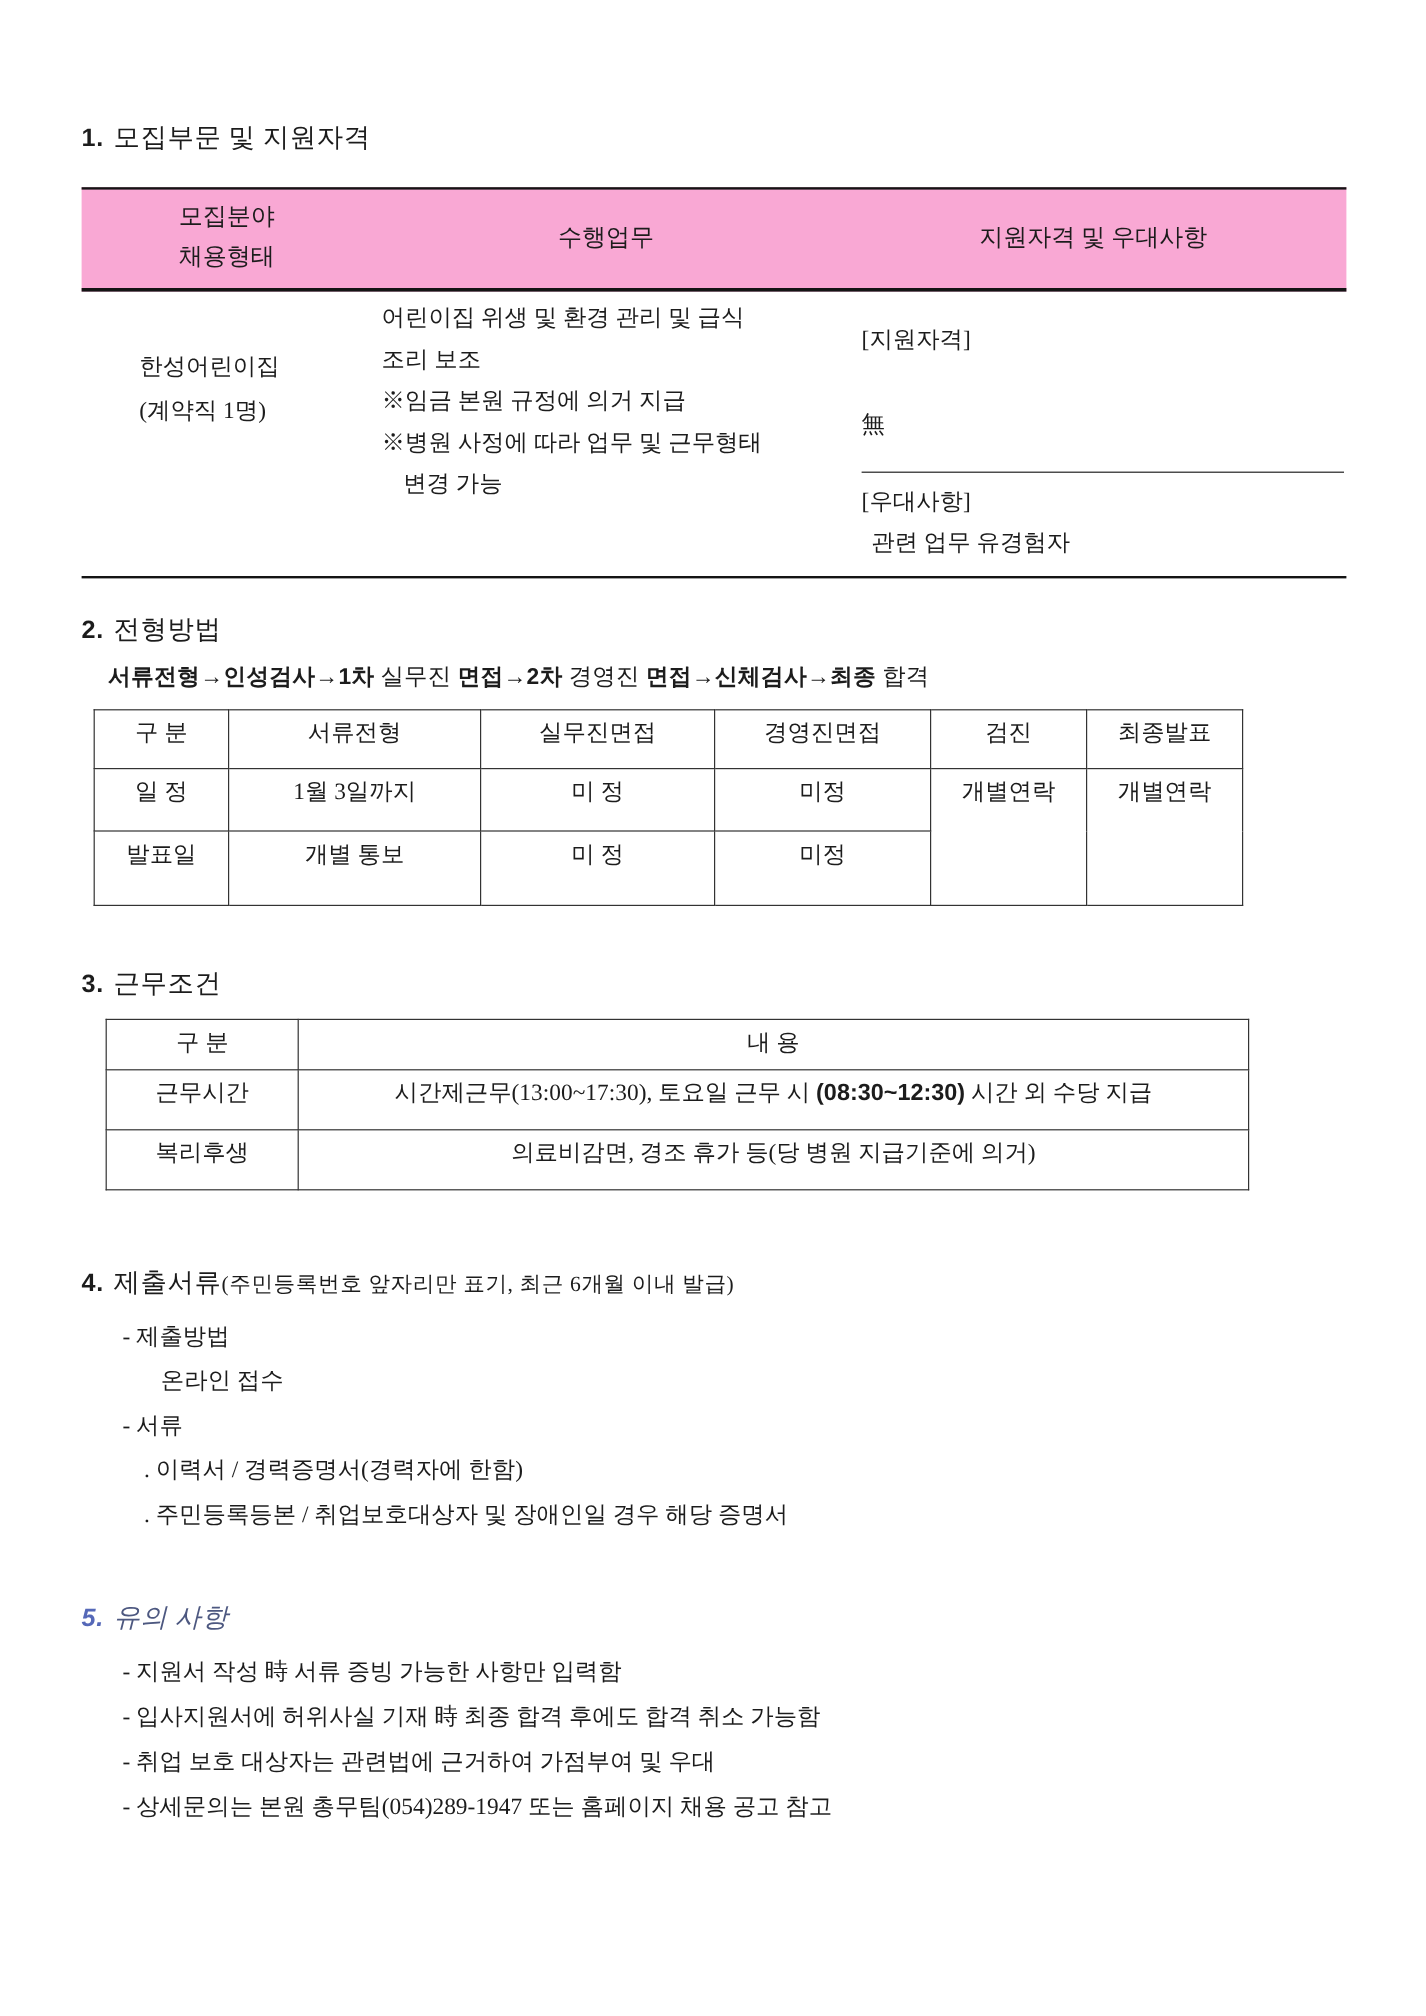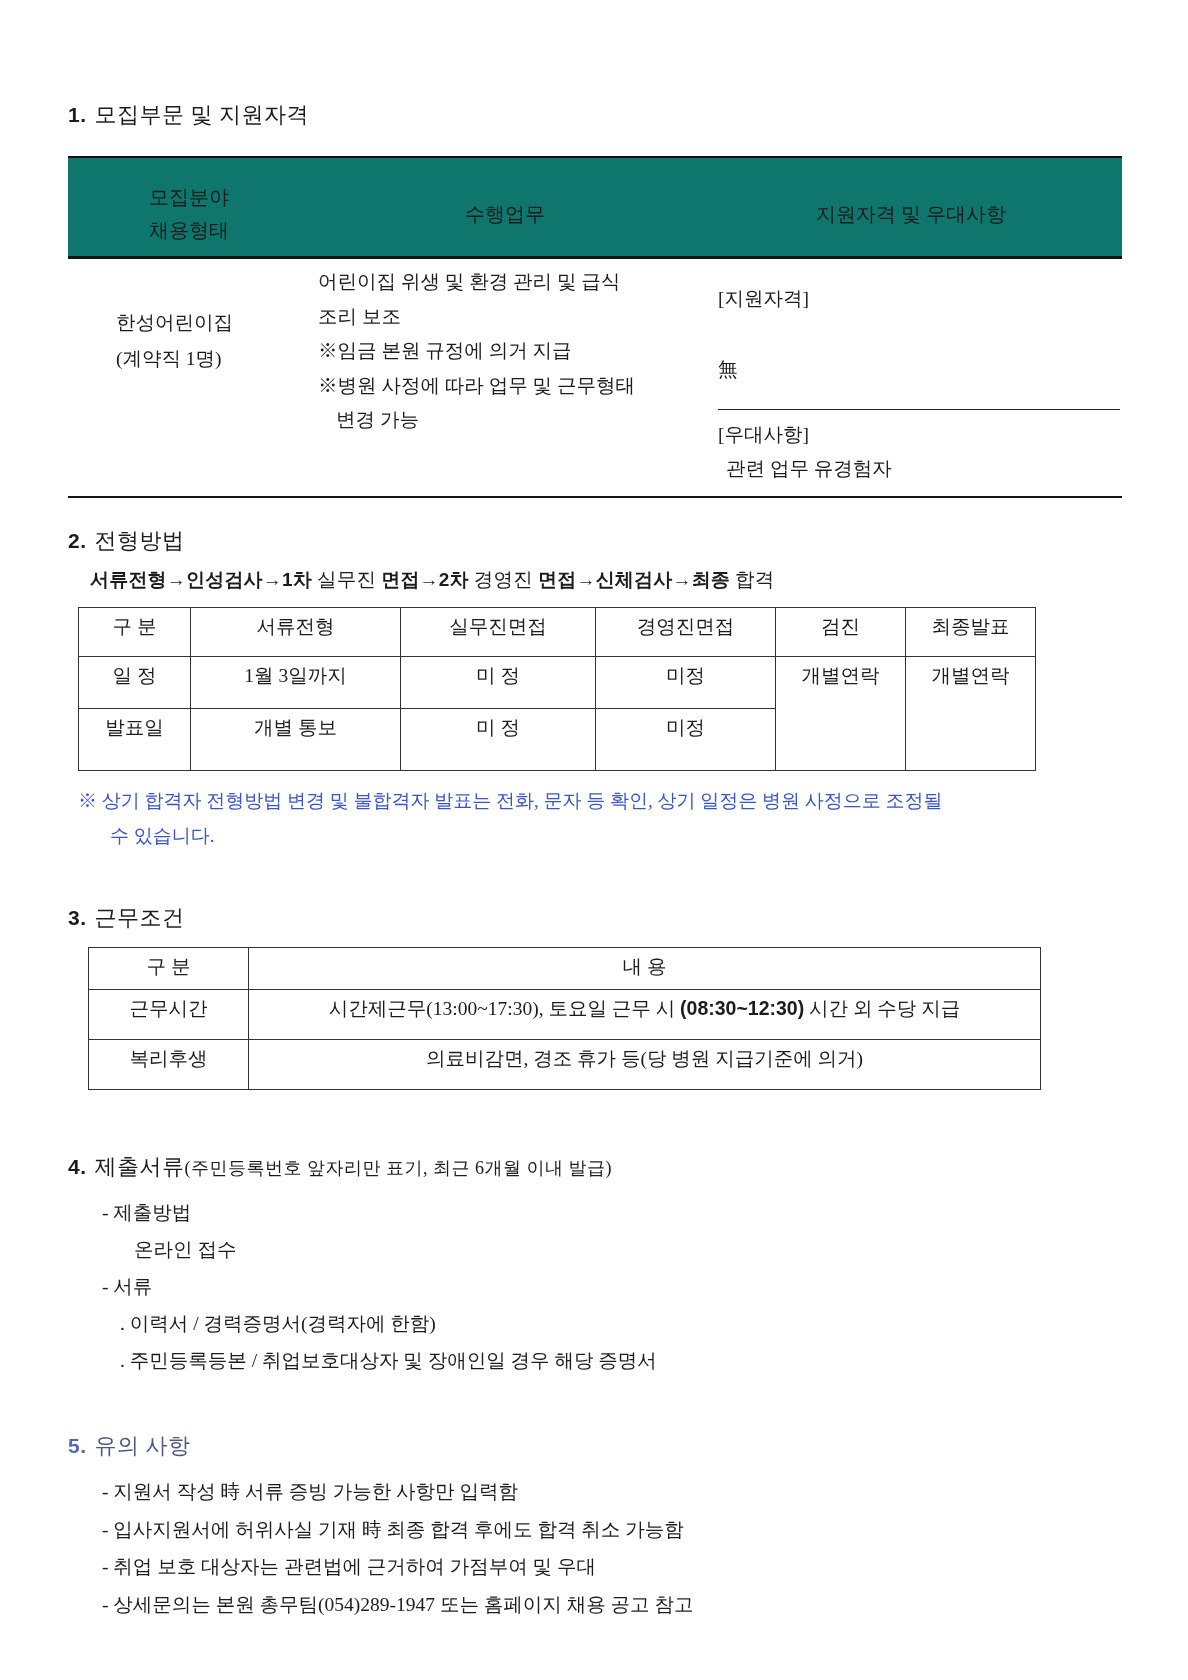--- a/index.html
+++ b/index.html
@@ -20,24 +20,24 @@
   .sec-num {
     font-family: "Liberation Sans", "DejaVu Sans", sans-serif;
     font-weight: 700; font-size: 21px; margin-right: 8px;
   }
   .bold-sans { font-family: "Liberation Sans", "DejaVu Sans", sans-serif; font-weight: 700; }
 
   
   .t1 { width: 1054px; margin-top: 26px; }
   .t1-header {
     display: grid; grid-template-columns: 242px 390px 422px;
-    background: #0f766e;
+    background: #f9a8d4;
     border-top: 2px solid #141414;
     border-bottom: 3px solid #141414;
-    padding: 23px 0 9px 0;
+    padding: 7px 0 9px 0;
     text-align: center; font-size: 20px; line-height: 33px;
   }
   .t1-header .hcell { align-self: center; }
   .t1-body {
     display: grid; grid-template-columns: 242px 390px 422px;
     border-bottom: 2.5px solid #141414;
     font-size: 19.5px;
     padding: 6px 0 10px 0;
     min-height: 172px;
   }
@@ -81,21 +81,21 @@
 
   
   .s4 { margin-top: 62px; }
   .s4-paren { font-size: 18px; }
   .s4-lines { margin-top: 12px; font-size: 19.5px; line-height: 37px; }
   .ind1 { padding-left: 34px; }
   .ind2 { padding-left: 66px; }
   .ind3 { padding-left: 52px; }
 
   
-  .s5 { margin-top: 52px; }
+  .s5 { margin-top: 52px; font-style: italic; }
   .s5-head { color: #4d5880; }
   .s5-num { color: #5568b8; }
   .s5-lines { margin-top: 12px; font-size: 19.5px; line-height: 37.5px; }
 
   .blue { color: #3a55c4; }
 </style>
 </head>
 <body>
 
 <div class="page">
@@ -168,24 +168,20 @@
       </tr>
       <tr class="r2">
         <td class="c0">발표일</td>
         <td class="c1">개별 통보</td>
         <td class="c2">미 정</td>
         <td class="c3">미정</td>
       </tr>
     </tbody>
       </table>
 
-    <div class="note2 blue">
-      <div>※ 상기 합격자 전형방법 변경 및 불합격자 발표는 전화, 문자 등 확인, 상기 일정은 병원 사정으로 조정될</div>
-      <div class="l2">수 있습니다.</div>
-    </div>
 
     <div class="sec-head s3">
       <span class="sec-num">3.</span><span>근무조건</span>
     </div>
 
     <table class="grid t3">
       <tbody>
           <tr class="r0">
         <td class="c0">구 분</td>
         <td class="c1">내 용</td>

